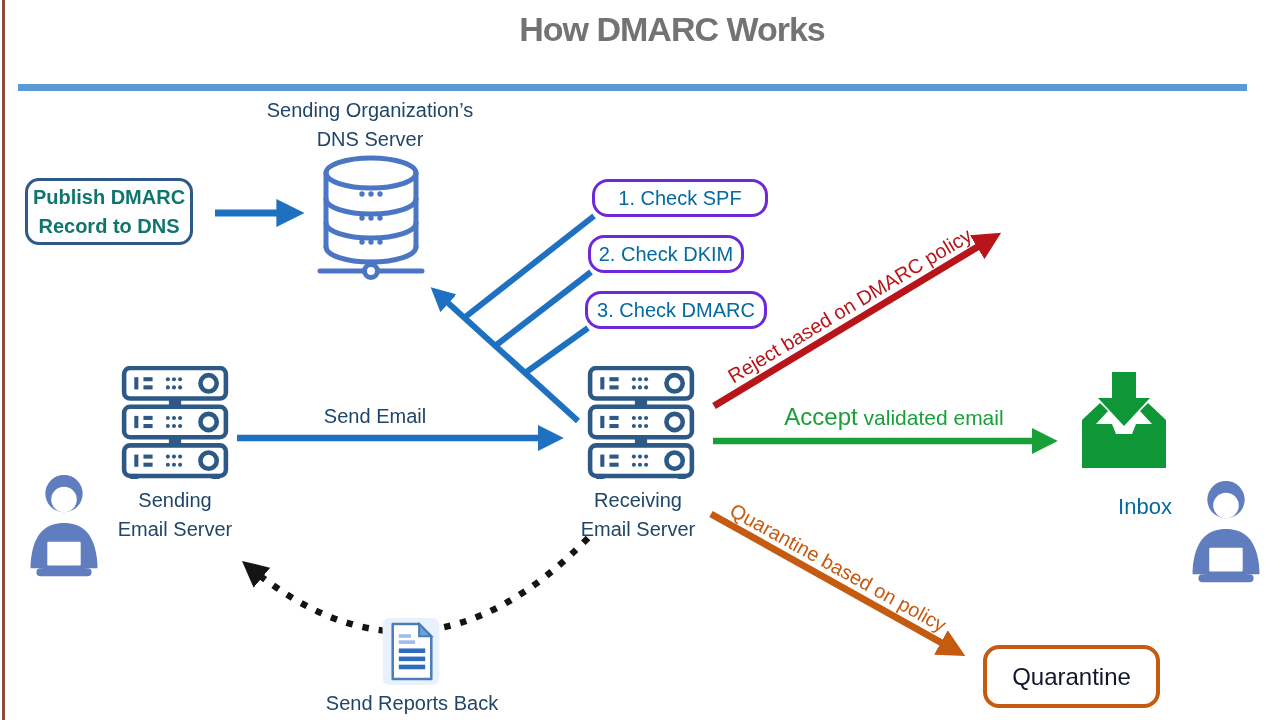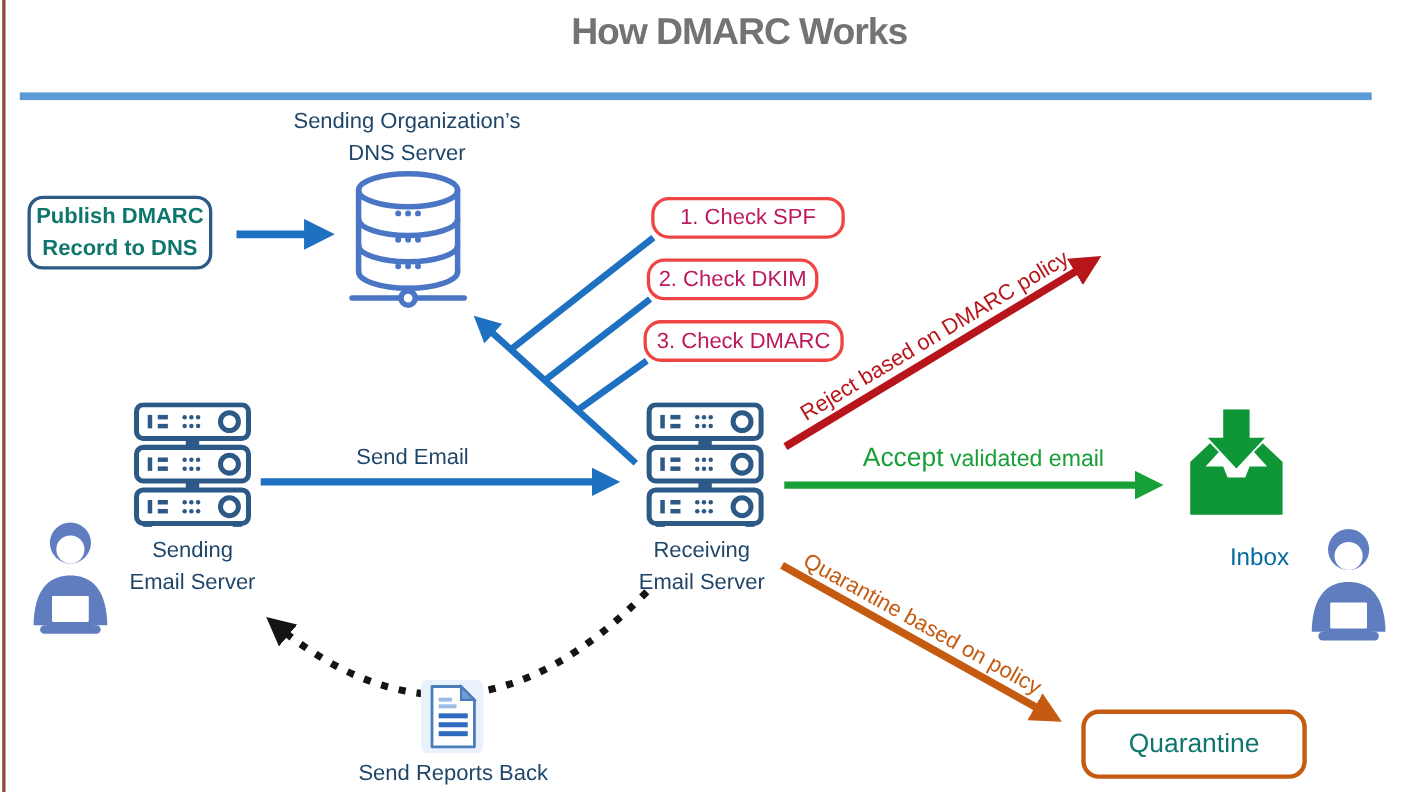--- a/index.html
+++ b/index.html
@@ -15,28 +15,28 @@
   }
   .rule{left:18px;top:84px;width:1229px;height:7px;background:#5b9bd5;}
   .lbl{font-size:20px;line-height:29px;color:#1f4568;text-align:center;white-space:pre-line;}
   .wires{left:0;top:0;width:1280px;height:720px;pointer-events:none;}
   .box{
     display:flex;align-items:center;justify-content:center;text-align:center;
     background:#fff;box-sizing:border-box;
   }
   .publish-box{left:25px;top:178px;width:168px;height:67px;border:3.5px solid #2d5a87;border-radius:14px;
     font-size:20px;line-height:29px;font-weight:600;color:#0f766e;white-space:pre-line;}
-  .check-box{border:3px solid #ef4444;border-radius:16px;font-size:20px;color:#be185d;background:#fff;}
+  .check-box{border:3px solid #6d28d9;border-radius:16px;font-size:20px;color:#0369a1;background:#fff;}
   .check-1{left:592px;top:179px;width:176px;height:38px;}
   .check-2{left:588px;top:235px;width:156px;height:38px;}
   .check-3{left:585px;top:291px;width:182px;height:38px;}
   .reject-box{left:1018px;top:163px;width:124px;height:67px;border:3.5px solid #b8151b;border-radius:14px;
     color:#b8151b;font-size:24px;}
-  .quarantine-box{left:983px;top:645px;width:205px;height:63px;border:4px solid #c55a11;border-radius:16px;
-    color:#0f766e;font-size:24px;}
+  .quarantine-box{left:983px;top:645px;width:177px;height:63px;border:4px solid #c55a11;border-radius:16px;
+    color:#0f172a;font-size:24px;}
   .rot{white-space:nowrap;font-size:20px;}
   .reject-rot{left:850px;top:306px;transform:translate(-50%,-50%) rotate(-31deg);color:#b8151b;}
   .quarantine-rot{left:838px;top:568px;transform:translate(-50%,-50%) rotate(29deg);color:#c55a11;}
   .accept-lbl{left:740px;top:403px;width:280px;text-align:center;color:#18a038;white-space:nowrap;}
   .accept-strong{font-size:24px;margin-left:28px;}
   .accept-rest{font-size:21px;text-align:right;}
   .inbox-lbl{left:1095px;top:494px;width:100px;text-align:center;font-size:22px;color:#0369a1;}
 </style>
 </head>
 <body>

